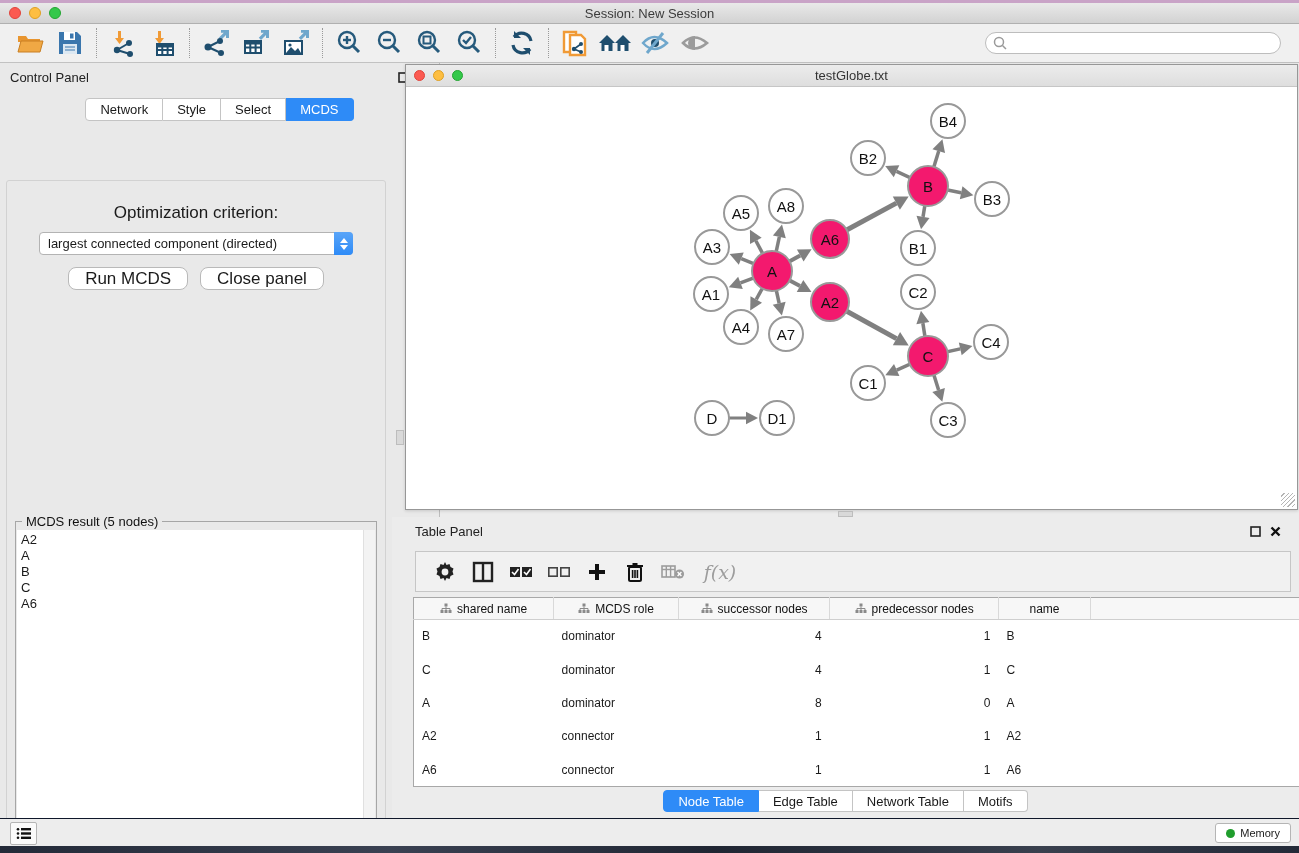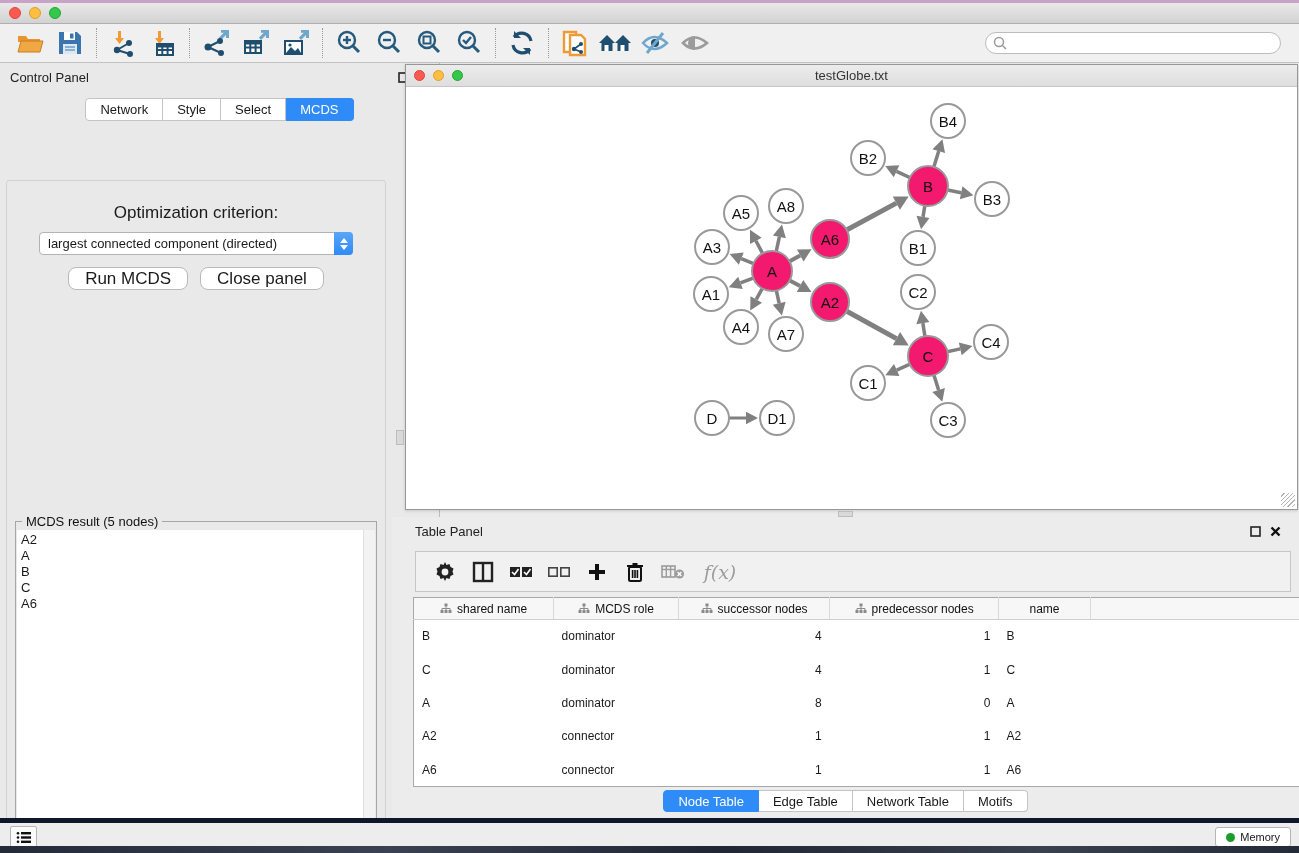--- a/index.html
+++ b/index.html
@@ -96,34 +96,35 @@
     border-right:1px solid #d9d9d9; font-weight:normal; font-size:12px; color:#111; }
   .node-table th:last-child { border-right:none; }
   .node-table th .hwrap { display:flex; align-items:center; justify-content:center; gap:5px; }
   .node-table td { height:16px; padding:0 8px; white-space:nowrap; overflow:hidden; }
   .al { text-align:left; } .ar { text-align:right; }
   .tp-tabs { position:absolute; left:0; right:0; top:273px; display:flex; justify-content:center; }
   .tp-tabs .seg { height:22px; }
 
   
   .statusbar { position:absolute; left:0; top:818px; width:1299px; height:28px; background:#ededed;
-    border-top:5px solid #0f172a; }
+    border-top:1px solid #0f172a; }
   .sb-left-btn { position:absolute; left:10px; top:3px; width:27px; height:23px; background:#fafafa;
     border:1px solid #b5b5b5; border-radius:2px; display:flex; align-items:center; justify-content:center; }
   .sb-mem-btn { position:absolute; right:8px; top:4px; height:20px; padding:0 10px; background:#fff;
     border:1px solid #b5b5b5; border-radius:3px; display:flex; align-items:center; gap:5px; font-size:11px; }
   .mem-dot { width:9px; height:9px; border-radius:50%; background:#1f9d2c; }
 </style>
 </head>
 <body>
 
 <div class="app">
   <div class="desktop-top"></div>
 
   <div class="titlebar">
+    <span class="title">Session: New Session</span>
     <div class="traffic">
       <span class="light red"></span>
       <span class="light yellow"></span>
       <span class="light green"></span>
     </div>
   </div>
 
   <div class="toolbar">
     <div class="tool">
       <svg width="28" height="26" viewBox="0 0 28 26">

